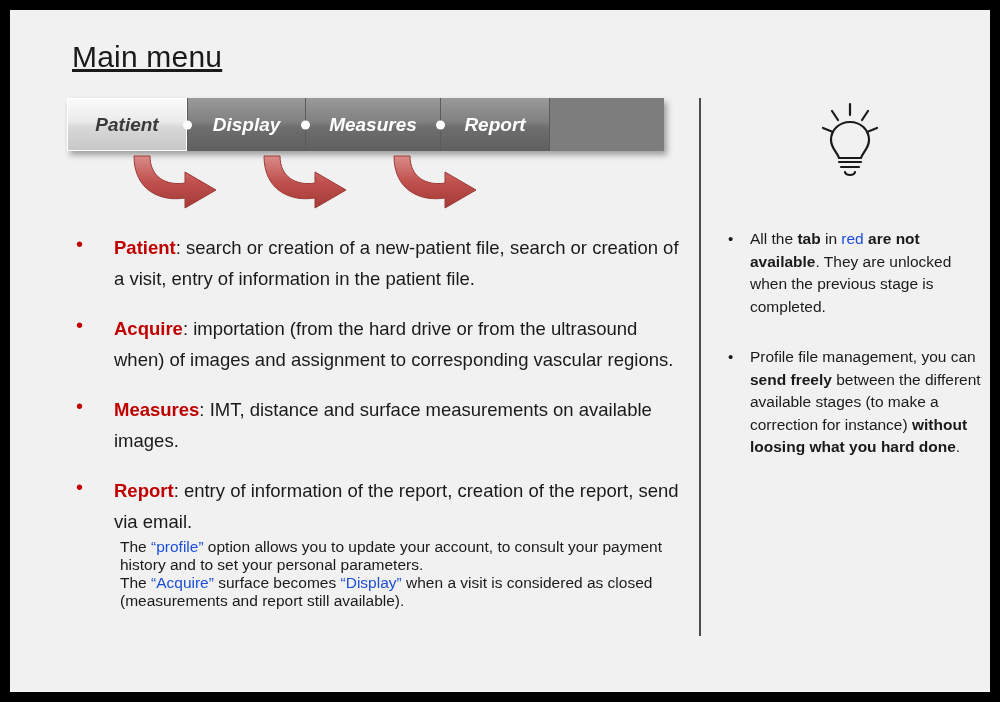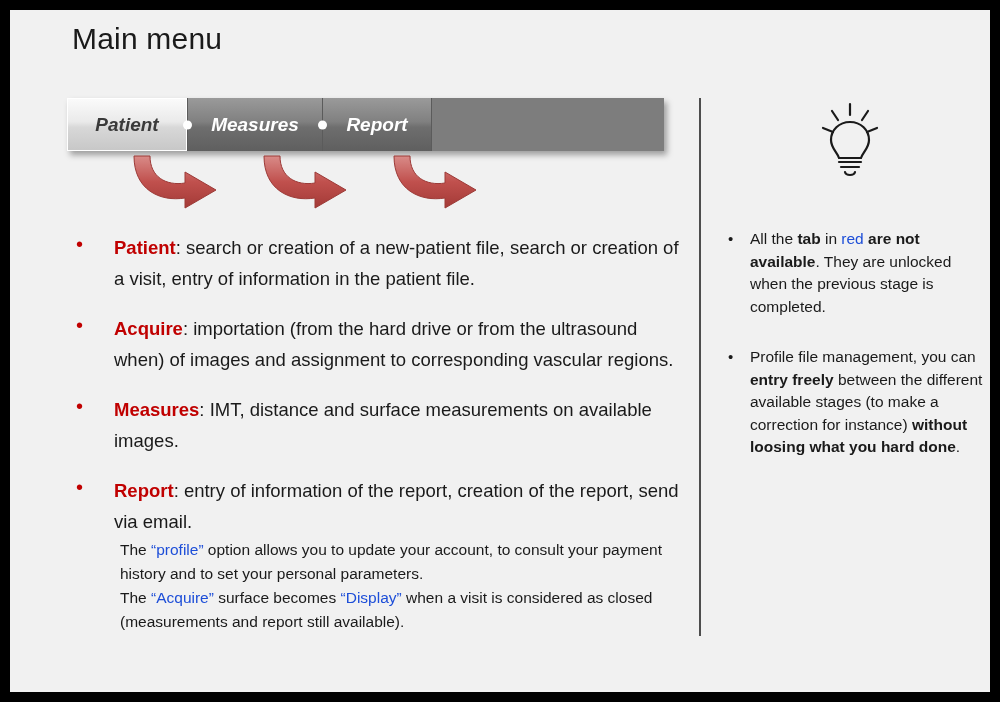--- a/index.html
+++ b/index.html
@@ -18,24 +18,25 @@
     left: 10px;
     top: 10px;
     width: 980px;
     height: 682px;
     background: #f1f1f1;
     overflow: hidden;
   }
   .title {
     position: absolute;
     left: 62px;
-    top: 12px;
+    top: 30px;
     font-size: 30px;
     color: #1a1a1a;
     letter-spacing: 0.2px;
+    text-decoration: underline;
   }
 
   
   .menubar {
     position: absolute;
     left: 57px;
     top: 88px;
     width: 597px;
     height: 53px;
     display: flex;
@@ -111,21 +112,21 @@
     color: #c00000;
     font-weight: bold;
   }
 
   .note {
     position: absolute;
     left: 110px;
     top: 528px;
     width: 560px;
     font-size: 15.5px;
-    line-height: 24px;
+    line-height: 18px;
     color: #1a1a1a;
   }
   .red { color: #1d4ed8; }
 
   
   .divider {
     position: absolute;
     left: 689px;
     top: 88px;
     width: 2px;
@@ -169,20 +170,24 @@
 </head>
 <body>
 
 <div class="slide">
 
   <div class="title">Main menu</div>
 
   <div class="menubar">
     <div class="menu-tab active" style="width:120px">
       <span>Patient</span>
+      <span class="dot"></span>
+    </div>
+    <div class="menu-tab" style="width:117px">
+      <span>Display</span>
       <span class="dot"></span>
     </div>
     <div class="menu-tab" style="width:134px">
       <span>Measures</span>
       <span class="dot"></span>
     </div>
     <div class="menu-tab" style="width:108px">
       <span>Report</span>
       <span class="dot"></span>
     </div>
@@ -263,19 +268,19 @@
     <div class="right-row">
       <div class="right-dot">•</div>
       <div class="right-text">
         <span>All the </span><span class="b">tab</span><span> in </span><span class="red">red</span><span> </span><span class="b">are not available</span><span>. They are unlocked when the previous stage is completed.</span>
       </div>
     </div>
 
     <div class="right-row">
       <div class="right-dot">•</div>
       <div class="right-text">
-        <span>Profile file management, you can </span><span class="b">entry freely</span><span> between the different available stages (to make a correction for instance) </span><span class="b">without loosing what you hard done</span><span>.</span>
+        <span>Profile file management, you can </span><span class="b">send freely</span><span> between the different available stages (to make a correction for instance) </span><span class="b">without loosing what you hard done</span><span>.</span>
       </div>
     </div>
 
   </div>
 
 </div>
 
 </body></html>

